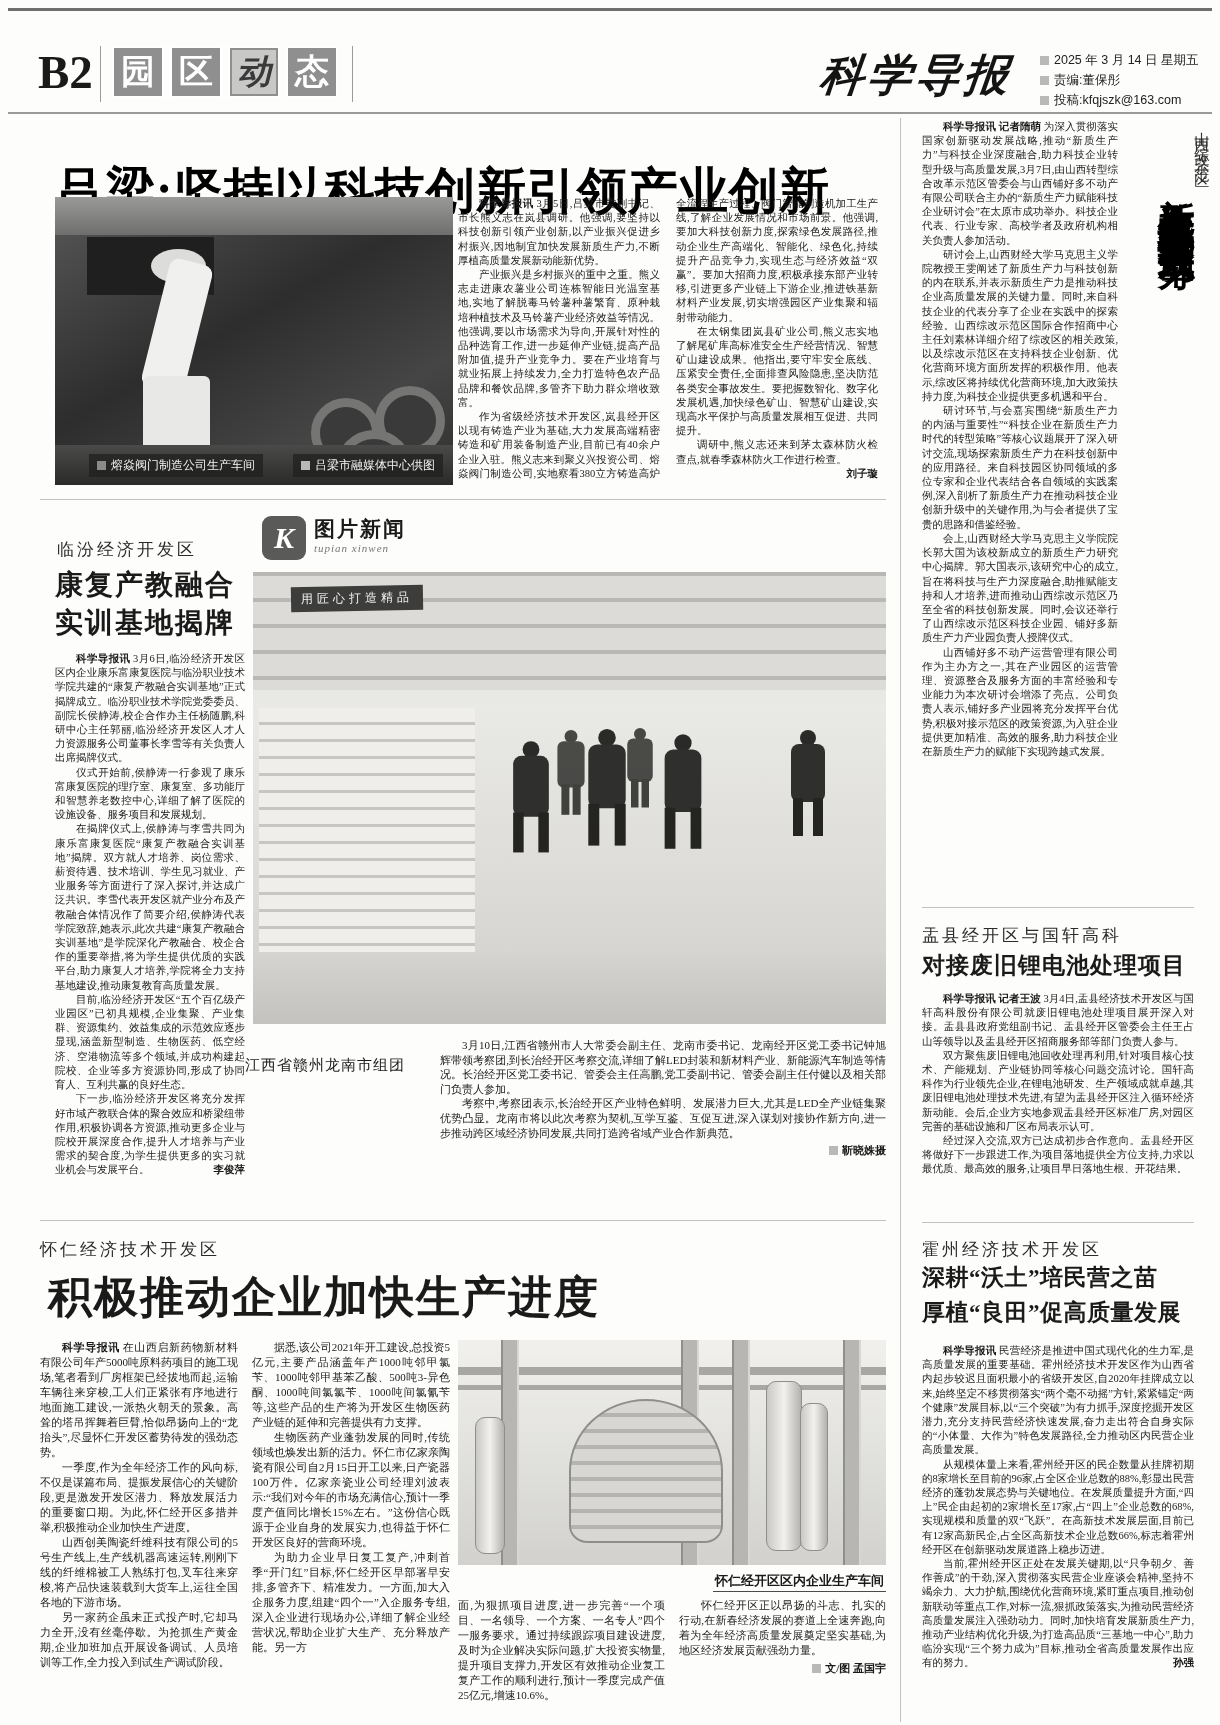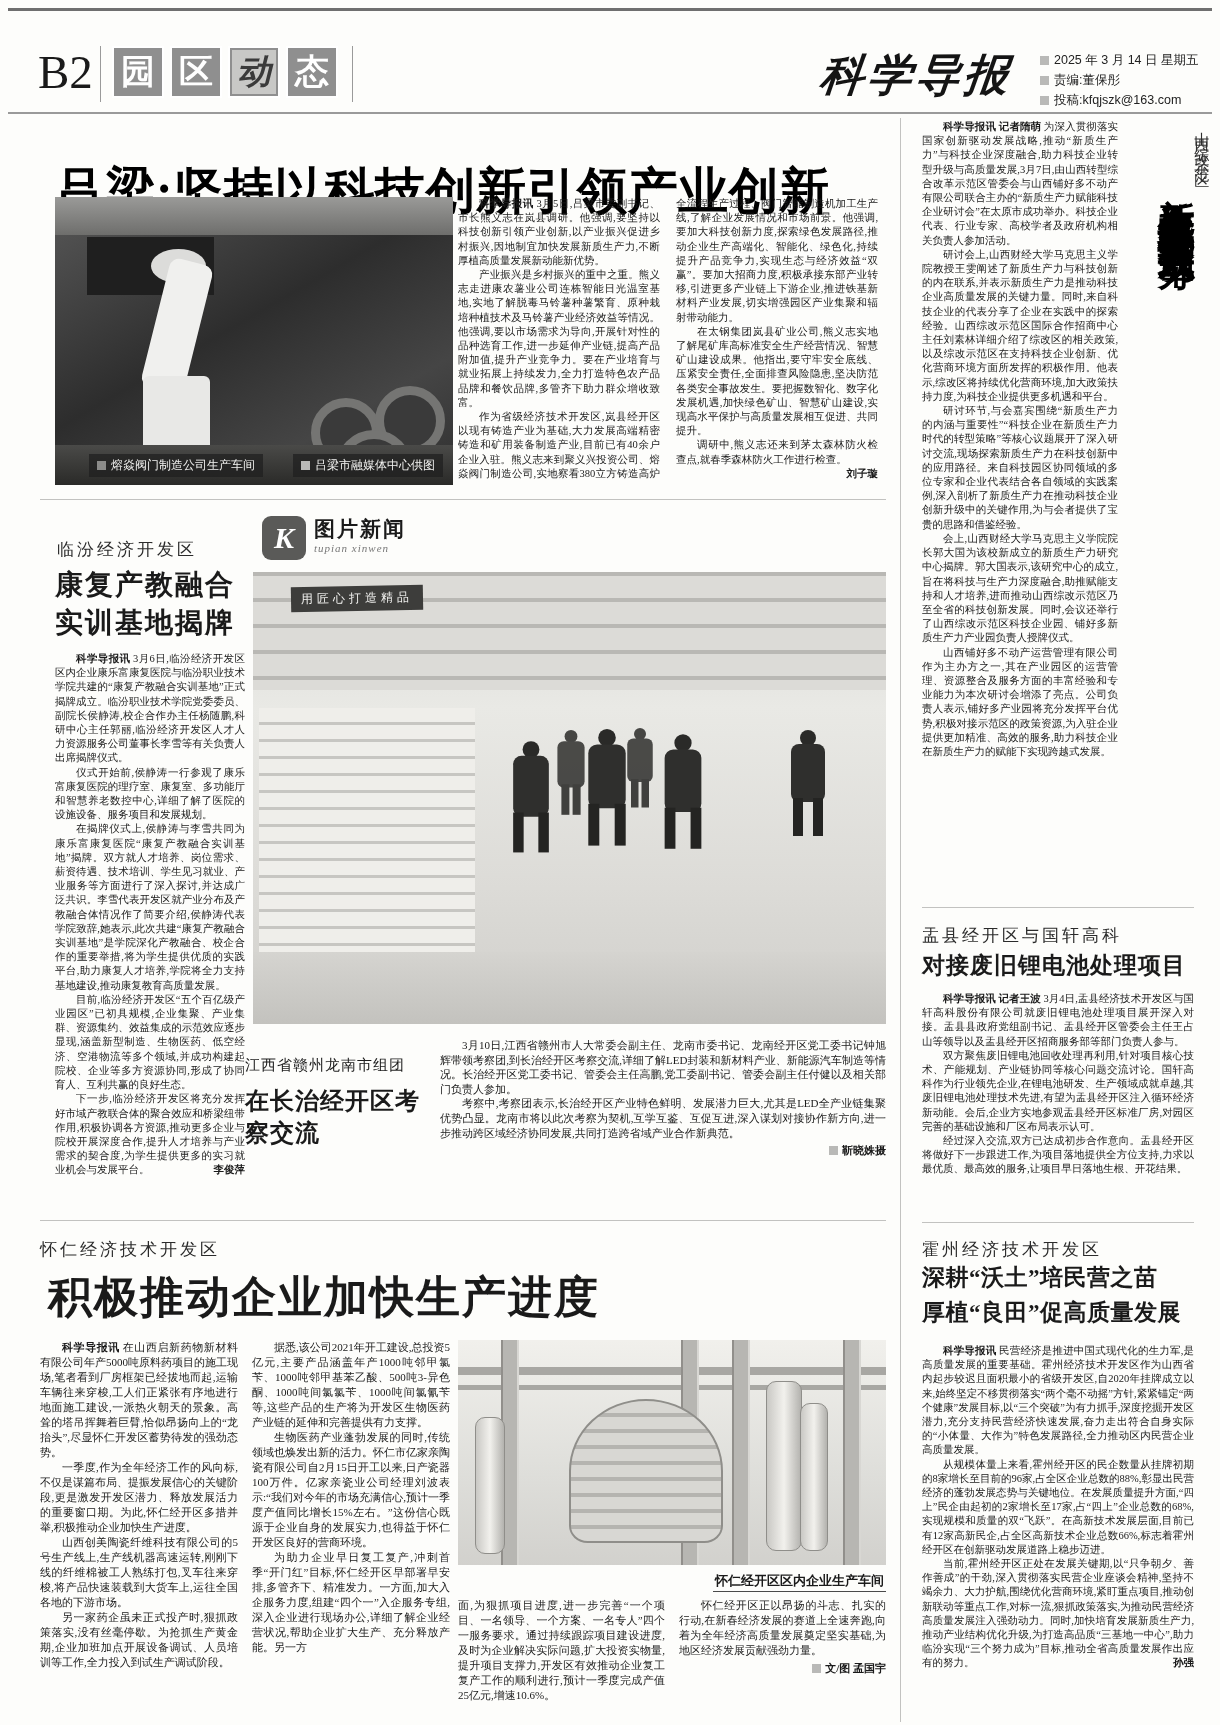--- a/index.html
+++ b/index.html
@@ -2,21 +2,21 @@
 <html><head>
 <meta charset="utf-8">
 <style>
   html,body{margin:0;padding:0;background:#fdfdfb;width:1220px;height:1725px;position:relative;
     font-family:"Liberation Serif","DejaVu Serif",serif;color:#1a1a1a;overflow:hidden;}
   .abs{position:absolute;}
   .rule-light{position:absolute;background:#c2c2c0;}
   
   #top-rule{left:8px;top:8px;width:1204px;height:3px;background:#6f6f6f;}
   #header-rule{left:8px;top:112px;width:1204px;height:2px;background:#9a9a9a;}
-  #edition{left:38px;top:44px;font-family:"Liberation Serif",serif;font-weight:normal;font-size:47px;line-height:56px;}
+  #edition{left:38px;top:44px;font-family:"Liberation Serif",serif;font-weight:bold;font-size:47px;line-height:56px;}
   #logo-vr1{left:100px;top:46px;width:1px;height:56px;background:#9a9a9a;}
   #section-logo{left:112px;top:46px;display:flex;gap:6px;}
   .logo-box{width:52px;height:52px;background:#8f8f8f;color:#fff;font-family:"Liberation Sans","DejaVu Sans",sans-serif;
     font-weight:bold;font-size:34px;display:flex;align-items:center;justify-content:center;
     box-shadow:inset 0 0 0 2px #fff,inset 0 0 0 4px #8f8f8f;}
   .logo-box.alt{background:#c8c8c6;color:#3a3a3a;font-style:italic;font-family:"Liberation Serif",serif;}
   #logo-vr2{left:352px;top:46px;width:1px;height:56px;background:#9a9a9a;}
   #masthead{left:820px;top:46px;font-size:44px;font-weight:bold;font-style:italic;letter-spacing:4px;
     font-family:"DejaVu Serif","Liberation Serif",serif;color:#141414;transform:skewX(-6deg);}
   #header-info{left:1040px;top:50px;font-size:12.5px;line-height:20px;font-family:"Liberation Sans","DejaVu Sans",sans-serif;color:#222;}
@@ -252,21 +252,20 @@
   <div class="person" style="left:84%;top:35%;width:46px;height:108px;">
       <div class="p-head"></div>
       <div class="p-body"></div>
       <div class="p-leg l"></div>
       <div class="p-leg r"></div>
     </div>
 </div>
 
 <div id="mid-title" class="abs">
   <div id="mid-title-sub">江西省赣州龙南市组团</div>
-  <div id="mid-title-main">在长治经开区考察交流</div>
 </div>
 
 <div id="mid-body" class="abs">
   <p class="para"><span>3月10日,江西省赣州市人大常委会副主任、龙南市委书记、龙南经开区党工委书记钟旭辉带领考察团,到长治经开区考察交流,详细了解LED封装和新材料产业、新能源汽车制造等情况。长治经开区党工委书记、管委会主任高鹏,党工委副书记、管委会副主任付健以及相关部门负责人参加。</span></p>
   <p class="para"><span>考察中,考察团表示,长治经开区产业特色鲜明、发展潜力巨大,尤其是LED全产业链集聚优势凸显。龙南市将以此次考察为契机,互学互鉴、互促互进,深入谋划对接协作新方向,进一步推动跨区域经济协同发展,共同打造跨省域产业合作新典范。</span></p>
   <div class="byline-row">
       <span class="sq"></span>
       <span>靳晓姝摄</span>
     </div>
 </div>
@@ -279,21 +278,21 @@
   <p class="para"><span>经过深入交流,双方已达成初步合作意向。盂县经开区将做好下一步跟进工作,为项目落地提供全方位支持,力求以最优质、最高效的服务,让项目早日落地生根、开花结果。</span></p>
 </div>
 
 <div id="hr-kicker" class="abs kicker">怀仁经济技术开发区</div>
 <h1 id="hr-title" class="abs" style="margin:8px;">积极推动企业加快生产进度</h1>
 
 <div id="hr-left" class="abs">
   <p class="para"><b class="lede">科学导报讯</b><span>在山西启新药物新材料有限公司年产5000吨原料药项目的施工现场,笔者看到厂房框架已经拔地而起,运输车辆往来穿梭,工人们正紧张有序地进行地面施工建设,一派热火朝天的景象。高耸的塔吊挥舞着巨臂,恰似昂扬向上的“龙抬头”,尽显怀仁开发区蓄势待发的强劲态势。</span></p>
   <p class="para"><span>一季度,作为全年经济工作的风向标,不仅是谋篇布局、提振发展信心的关键阶段,更是激发开发区潜力、释放发展活力的重要窗口期。为此,怀仁经开区多措并举,积极推动企业加快生产进度。</span></p>
   <p class="para"><span>山西创美陶瓷纤维科技有限公司的5号生产线上,生产线机器高速运转,刚刚下线的纤维棉被工人熟练打包,叉车往来穿梭,将产品快速装载到大货车上,运往全国各地的下游市场。</span></p>
-  <p class="para"><span>另一家药企虽未正式投产时,狠抓政策落实,没有丝毫停歇。为抢抓生产黄金期,企业加班加点开展设备调试、人员培训等工作,全力投入到试生产调试阶段。</span></p>
+  <p class="para"><span>另一家药企虽未正式投产时,它却马力全开,没有丝毫停歇。为抢抓生产黄金期,企业加班加点开展设备调试、人员培训等工作,全力投入到试生产调试阶段。</span></p>
   <p class="para"><span>据悉,该公司2021年开工建设,总投资5亿元,主要产品涵盖年产1000吨邻甲氯苄、1000吨邻甲基苯乙酸、500吨3-异色酮、1000吨间氯氯苄、1000吨间氯氰苄等,这些产品的生产将为开发区生物医药产业链的延伸和完善提供有力支撑。</span></p>
   <p class="para"><span>生物医药产业蓬勃发展的同时,传统领域也焕发出新的活力。怀仁市亿家亲陶瓷有限公司自2月15日开工以来,日产瓷器100万件。亿家亲瓷业公司经理刘波表示:“我们对今年的市场充满信心,预计一季度产值同比增长15%左右。”这份信心既源于企业自身的发展实力,也得益于怀仁开发区良好的营商环境。</span></p>
   <p class="para"><span>为助力企业早日复工复产,冲刺首季“开门红”目标,怀仁经开区早部署早安排,多管齐下、精准发力。一方面,加大入企服务力度,组建“四个一”入企服务专组,深入企业进行现场办公,详细了解企业经营状况,帮助企业扩大生产、充分释放产能。另一方</span></p>
 </div>
 
 <div id="hr-photo" class="abs">
   <div class="hrp-hpipe" style="top:12%;"></div>
   <div class="hrp-hpipe" style="top:20%;height:5px;"></div>
   <div class="hrp-pipe" style="left:10%;"></div>
   <div class="hrp-pipe" style="left:52%;"></div>

